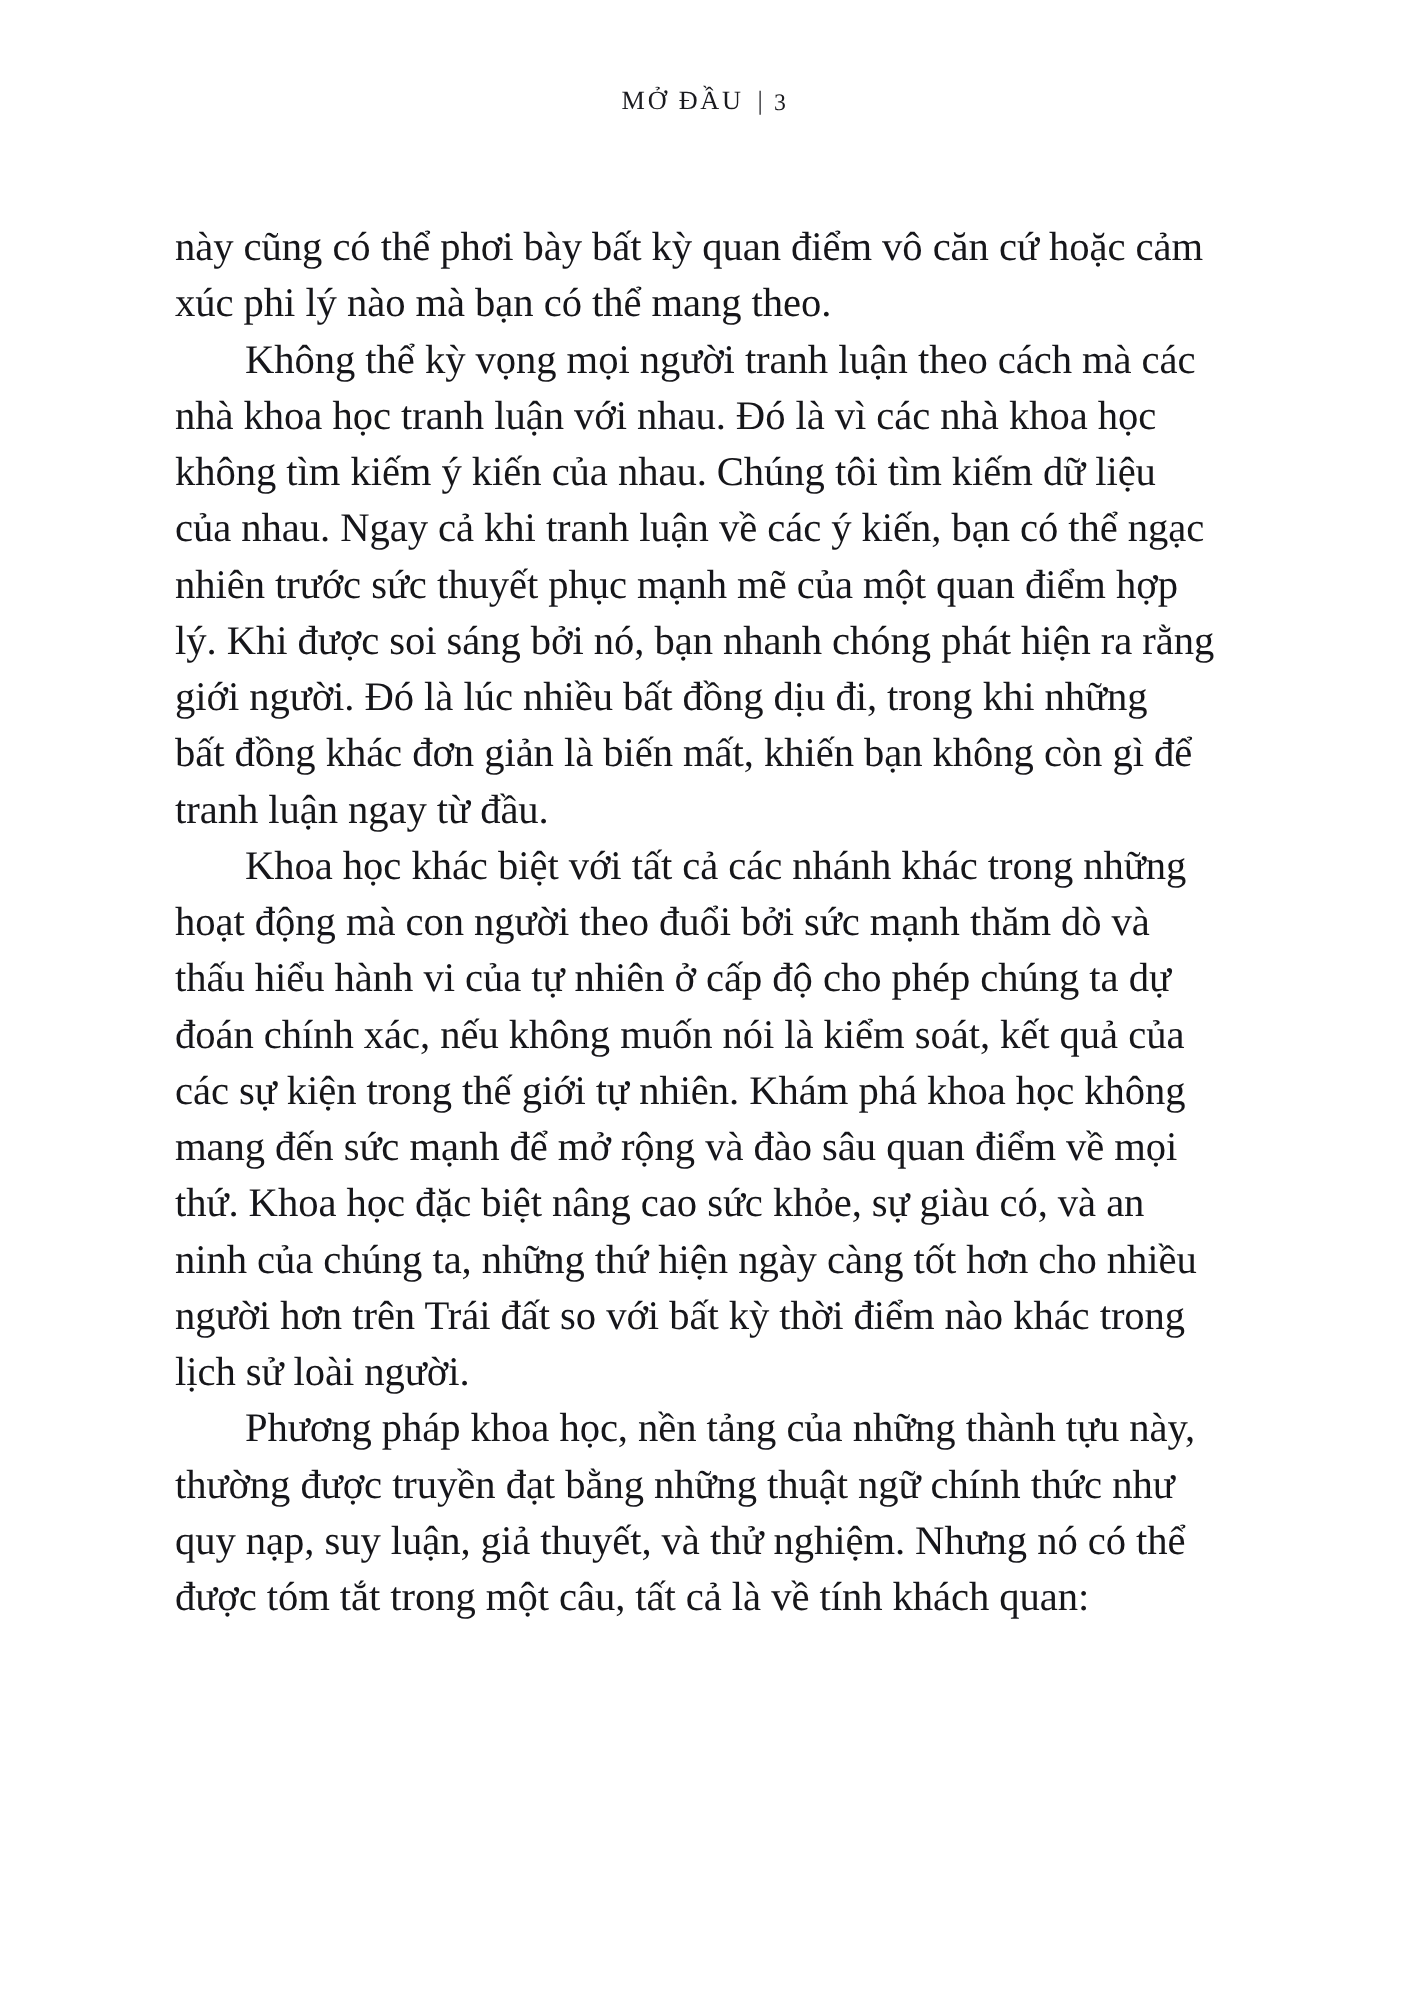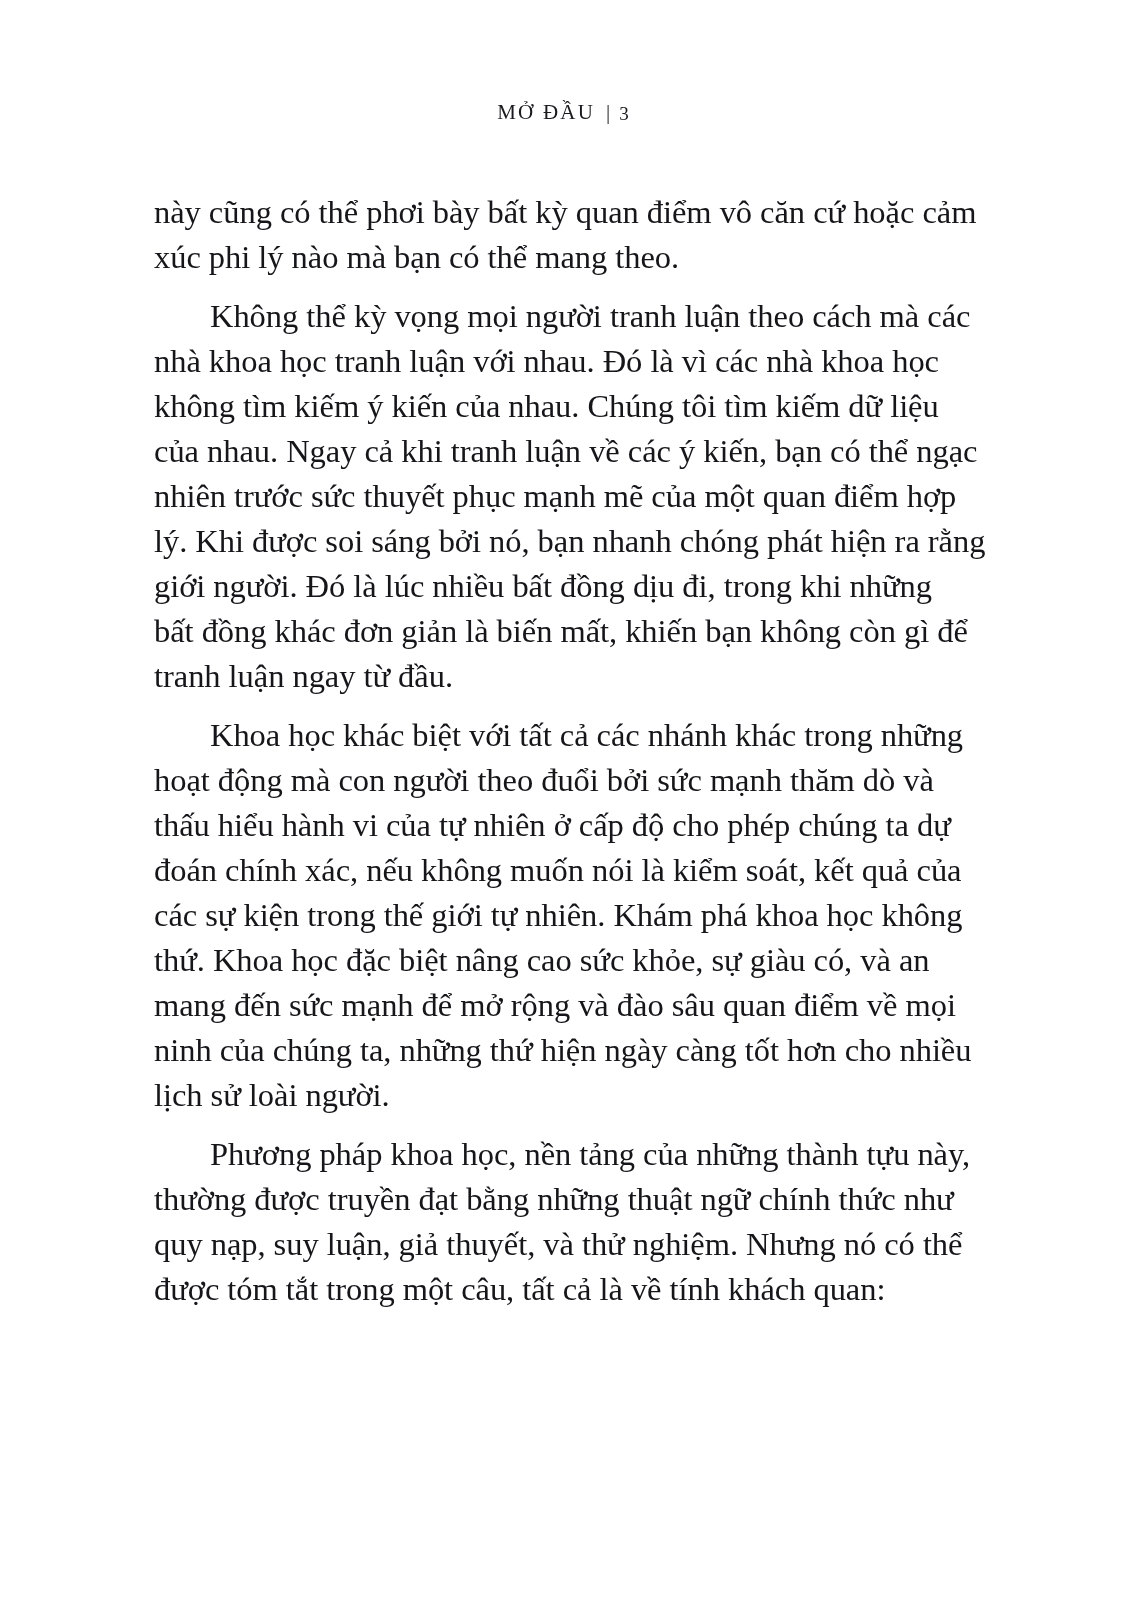--- a/index.html
+++ b/index.html
@@ -14,21 +14,21 @@
     height: 1599px;
     background: #ffffff;
     overflow: hidden;
     font-family: "Liberation Serif", "DejaVu Serif", serif;
     color: #16161a;
   }
 
   
   .running-head {
     position: absolute;
-    top: 100px;
+    top: 68px;
     left: 0;
     width: 1126px;
     text-align: center;
     font-size: 21px;
     letter-spacing: 2.2px;
     color: #1a1a1e;
     white-space: nowrap;
   }
   .running-head .rh-title {
     font-variant: small-caps;
@@ -49,21 +49,21 @@
   }
 
   
   .textblock {
     position: absolute;
     top: 176px;
     left: 140px;
     width: 846px;
   }
   .para {
-    margin: 14px;
+    margin: 0;
   }
   .line {
     display: block;
     font-size: 32.5px;
     line-height: 45px;
     white-space: pre;
     letter-spacing: -0.05px;
   }
   .line.indent {
     text-indent: 56px;
@@ -93,23 +93,24 @@
         <span class="line">giới người. Đó là lúc nhiều bất đồng dịu đi, trong khi những</span>
         <span class="line">bất đồng khác đơn giản là biến mất, khiến bạn không còn gì để</span>
         <span class="line">tranh luận ngay từ đầu.</span>
       </p>
       <p class="para">
         <span class="line indent">Khoa học khác biệt với tất cả các nhánh khác trong những</span>
         <span class="line">hoạt động mà con người theo đuổi bởi sức mạnh thăm dò và</span>
         <span class="line">thấu hiểu hành vi của tự nhiên ở cấp độ cho phép chúng ta dự</span>
         <span class="line">đoán chính xác, nếu không muốn nói là kiểm soát, kết quả của</span>
         <span class="line">các sự kiện trong thế giới tự nhiên. Khám phá khoa học không</span>
+        <span class="line">mang đến sức mạnh để mở rộng và đào sâu quan điểm về mọi</span>
         <span class="line">thứ. Khoa học đặc biệt nâng cao sức khỏe, sự giàu có, và an</span>
-        <span class="line">mang đến sức mạnh để mở rộng và đào sâu quan điểm về mọi</span>
         <span class="line">ninh của chúng ta, những thứ hiện ngày càng tốt hơn cho nhiều</span>
+        <span class="line">người hơn trên Trái đất so với bất kỳ thời điểm nào khác trong</span>
         <span class="line">lịch sử loài người.</span>
       </p>
       <p class="para">
         <span class="line indent">Phương pháp khoa học, nền tảng của những thành tựu này,</span>
         <span class="line">thường được truyền đạt bằng những thuật ngữ chính thức như</span>
         <span class="line">quy nạp, suy luận, giả thuyết, và thử nghiệm. Nhưng nó có thể</span>
         <span class="line">được tóm tắt trong một câu, tất cả là về tính khách quan:</span>
       </p>
     </div>
 

